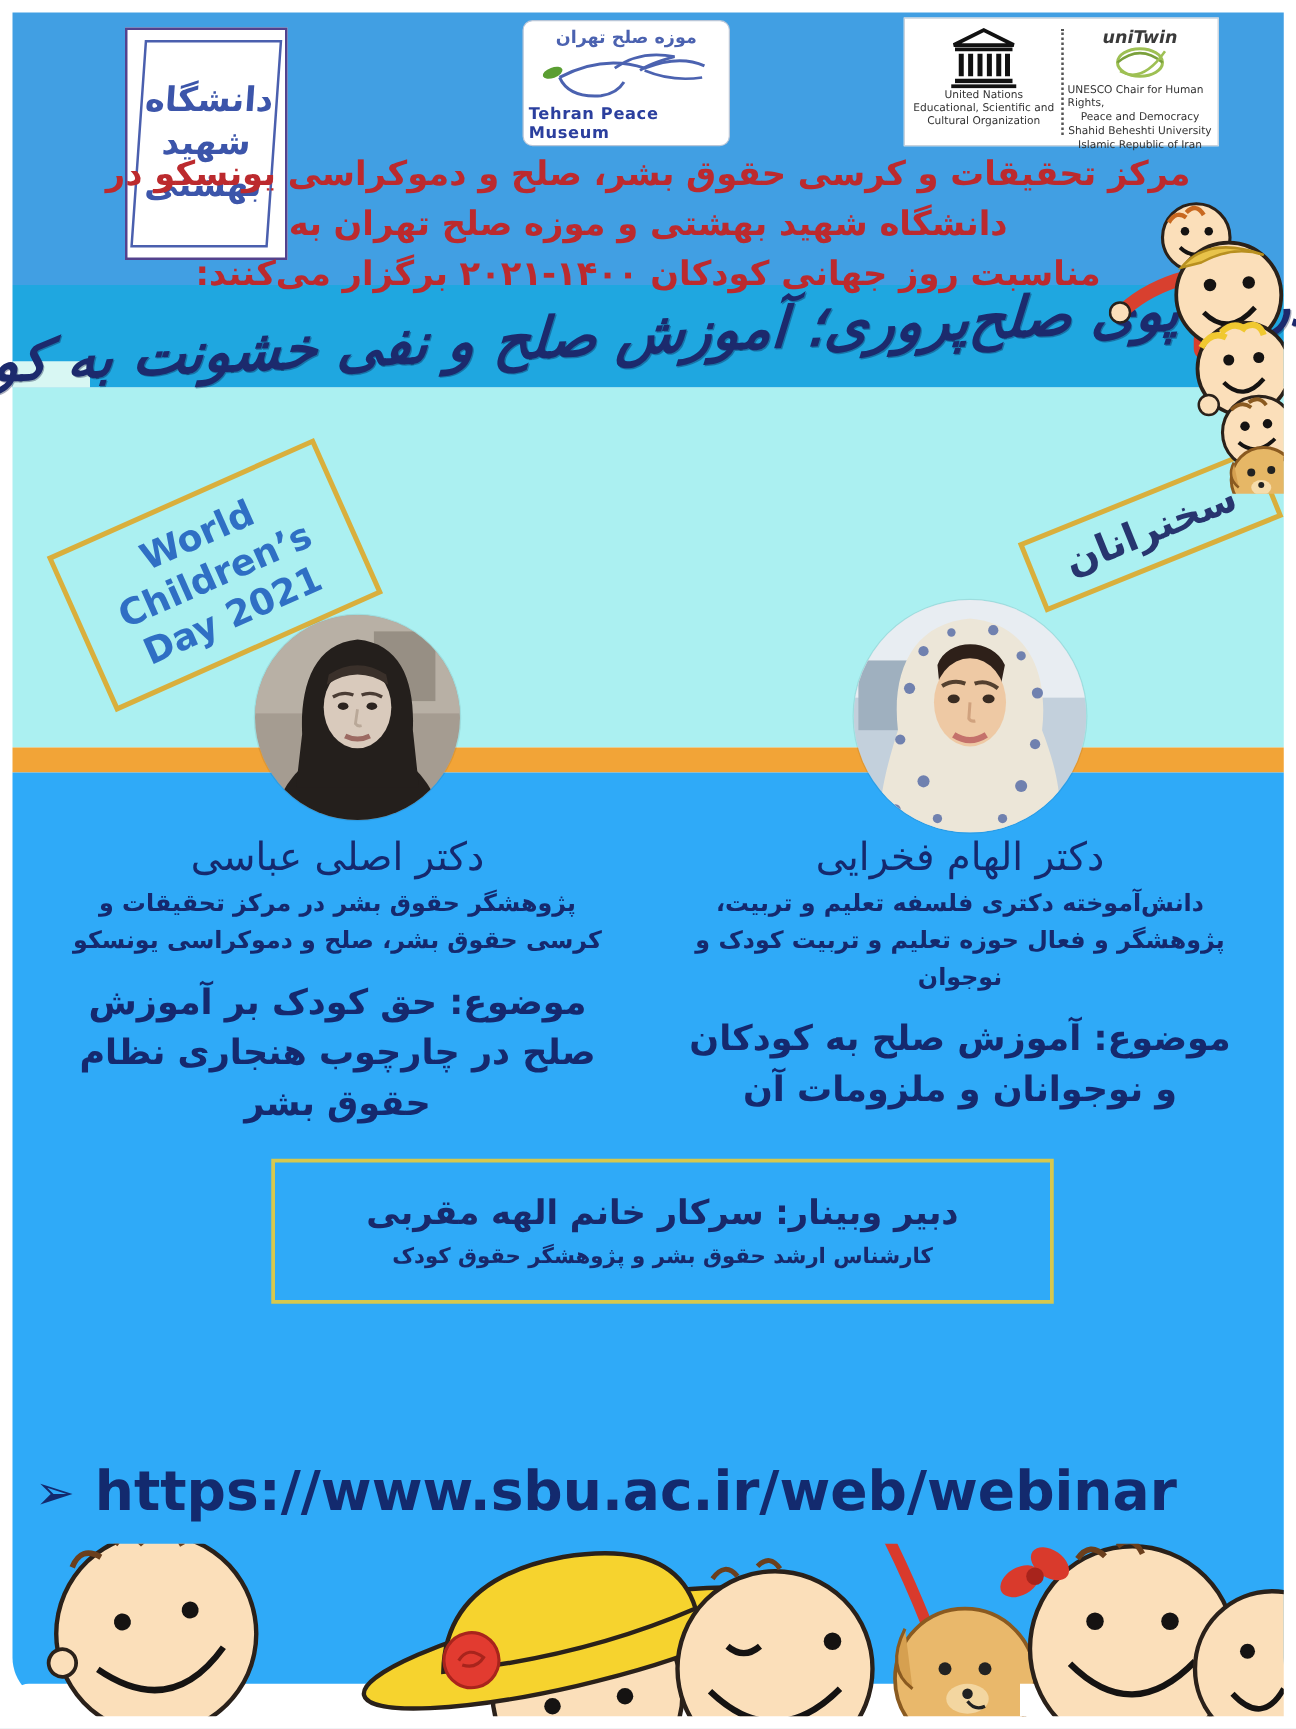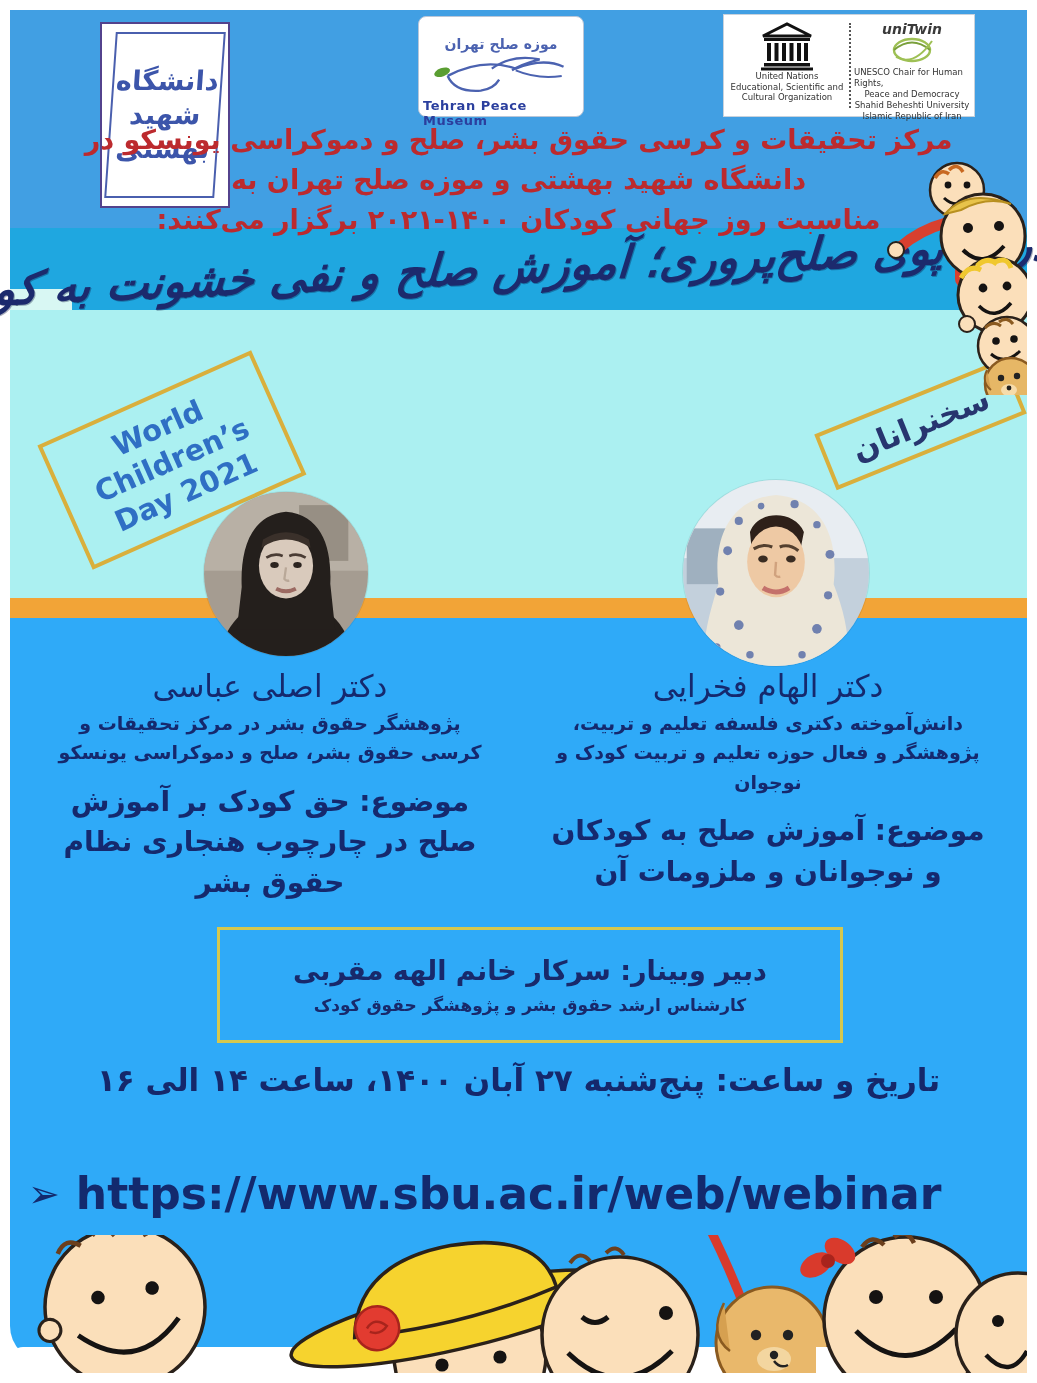--- a/index.html
+++ b/index.html
@@ -18,21 +18,21 @@
   .left-notch{left:10px;top:289px;width:62px;height:21px;background:#d8f7f3;}
 
   
   .sbu-logo{left:100px;top:22px;width:126px;height:182px;background:#fff;border:2px solid #53428d;
     display:flex;align-items:center;justify-content:center;}
   .sbu-inner{width:106px;height:162px;border:2px solid #4a5fae;display:flex;flex-direction:column;
     align-items:center;justify-content:center;color:#3c55aa;font-weight:bold;font-size:27px;line-height:1.25;
     transform:skewX(-4deg);}
   .pm-logo{left:418px;top:16px;width:166px;height:101px;background:#fff;border-radius:8px;
     border:1px solid #b9c6d8;display:flex;flex-direction:column;align-items:center;justify-content:space-between;
-    padding:19px 4px;box-sizing:border-box;}
+    padding:5px 4px;box-sizing:border-box;}
   .pm-fa{color:#4b62b0;font-size:14px;font-weight:bold;}
   .pm-en{color:#2b3f9e;font-size:13px;font-weight:bold;letter-spacing:.5px;}
   .unesco-logo{left:723px;top:14px;width:252px;height:103px;background:#fff;border:1px solid #c8d2dc;
     display:flex;box-sizing:border-box;padding:6px 4px;}
   .unesco-left{width:118px;display:flex;flex-direction:column;align-items:center;justify-content:flex-start;}
   .unesco-divider{width:0;border-left:2px dotted #555;margin:2px 3px;}
   .unesco-right{flex:1;display:flex;flex-direction:column;align-items:center;}
   .u-small{font-size:8.5px;color:#333;line-height:1.25;text-align:center;}
   .u-small-l{font-size:8.5px;color:#333;line-height:1.3;text-align:left;}
 
@@ -220,21 +220,20 @@
     <div class="sp-name">دکتر اصلی عباسی</div>
     <div class="sp-role">پژوهشگر حقوق بشر در مرکز تحقیقات و کرسی حقوق بشر، صلح و دموکراسی یونسکو</div>
     <div class="sp-topic">موضوع: حق کودک بر آموزش صلح در چارچوب هنجاری نظام حقوق بشر</div>
   </div>
 
   <div class="abs sec-box">
     <div class="sec-line1">دبیر وبینار: سرکار خانم الهه مقربی</div>
     <div class="sec-line2">کارشناس ارشد حقوق بشر و پژوهشگر حقوق کودک</div>
   </div>
 
-  <div class="abs sched1">تاریخ و ساعت: پنج‌شنبه ۲۷ آبان ۱۴۰۰، ساعت ۱۴ الی ۱۶</div>
 
   <div class="abs url-row">
     <span class="url-arrow">➢</span>
     <span>https://www.sbu.ac.ir/web/webinar</span>
   </div>
 
   <svg class="abs side-kids clip-svg" viewBox="0 0 140 235">
     <g stroke="#2a211a" stroke-width="2.5" fill="#fbdfba">
       <circle cx="70" cy="30" r="27"></circle>
     </g>

